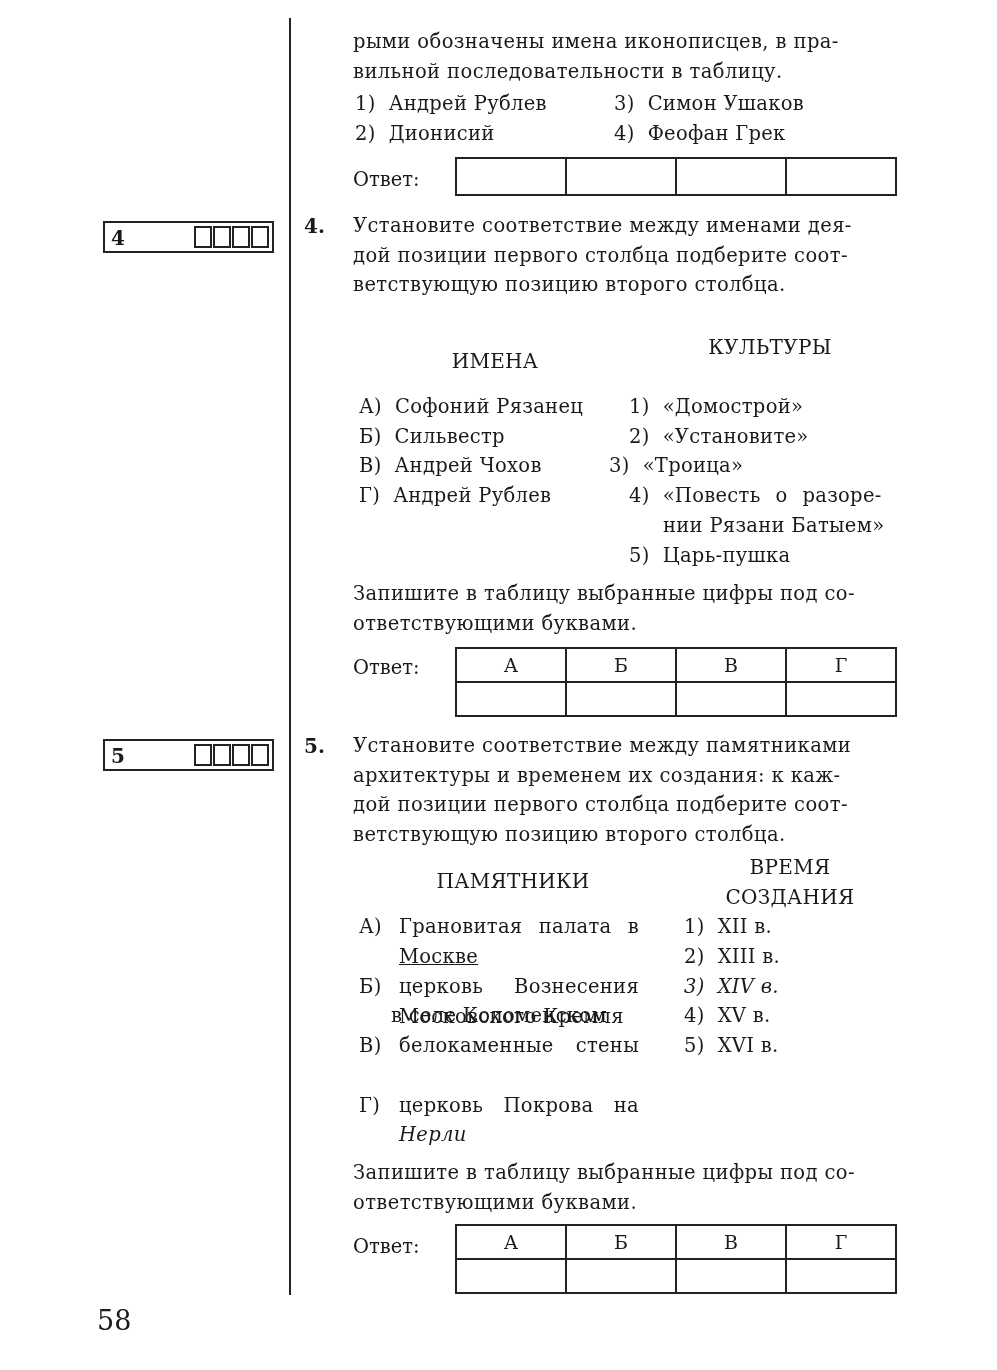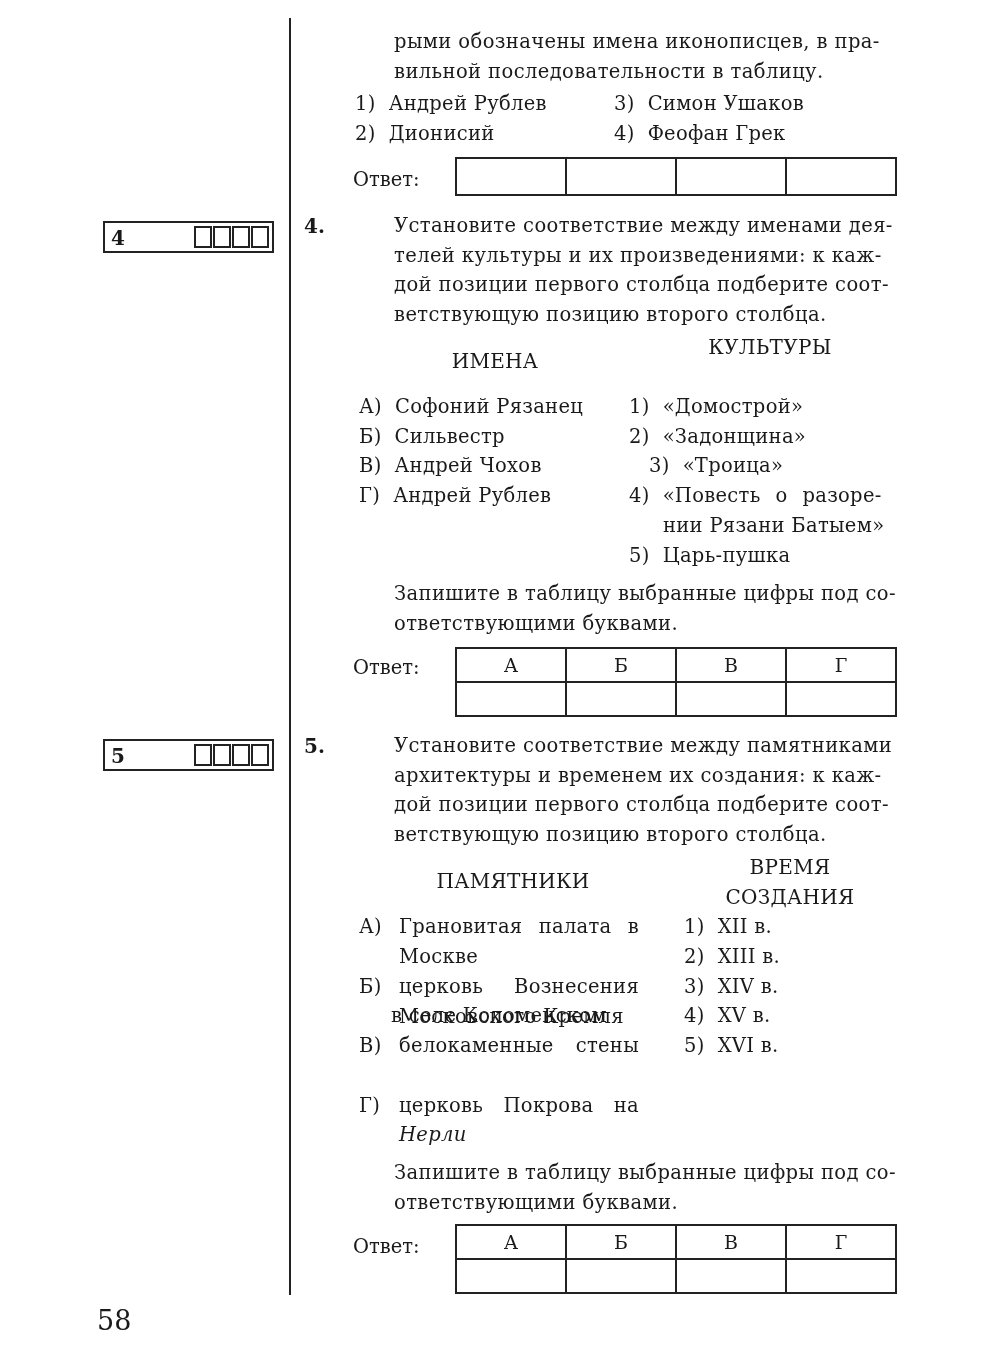--- a/index.html
+++ b/index.html
@@ -3,21 +3,21 @@
 <meta charset="utf-8">
 <style>
   html, body { margin:0; padding:0; background:#fff; }
   body { width:997px; height:1370px; position:relative; overflow:hidden;
          font-family:"DejaVu Serif", "Liberation Serif", serif; color:#1a1a1a; }
   .vline { position:absolute; left:289px; top:18px; width:2px; height:1277px; background:#222; }
   .side-box { position:absolute; left:103px; width:171px; height:32px; border:2px solid #222; box-sizing:border-box; }
   .side-box .num { position:absolute; left:6px; top:3px; font-weight:bold; font-size:20px; }
   .side-box .cells { position:absolute; right:3px; top:3px; display:flex; }
   .side-box .cells span { width:18px; height:22px; border:2px solid #222; margin-left:1px; display:block; box-sizing:border-box; }
-  .txt { position:absolute; left:353px; width:545px; font-size:19.5px; line-height:29.5px; text-align:justify; letter-spacing:0.4px;margin-left:41px; }
+  .txt { position:absolute; left:353px; width:545px; font-size:19.5px; line-height:29.5px; text-align:justify; letter-spacing:0.4px; }
   .txt .last { text-align-last:left; }
   .qnum { position:absolute; left:304px; font-weight:bold; font-size:20px; }
   .line { position:absolute; font-size:19.5px; line-height:29.5px; white-space:nowrap; letter-spacing:0.3px; }
   .heading { position:absolute; font-size:20px; line-height:29.5px; text-align:center; letter-spacing:0.3px; }
   .ans-label { position:absolute; left:353px; font-size:19.5px; }
   table.ans { position:absolute; left:455px; width:442px; border-collapse:collapse; }
   table.ans td { border:2px solid #222; height:32px; text-align:center; font-size:19px; padding:0; width:25%; }
   .pagenum { position:absolute; left:97px; top:1305px; font-size:27px; }
 </style>
 </head>
@@ -58,36 +58,35 @@
   <div class="cells">
     <span></span>
       <span></span>
       <span></span>
       <span></span>
   </div>
 </div>
 <div class="qnum" style="top:214px;">4.</div>
 <div class="txt" style="top:211px;">
   <div>Установите соответствие между именами дея-</div>
-  <div>телей культуры и их произведениями: к каж-</div>
   <div>дой позиции первого столбца подберите соот-</div>
   <div class="last">ветствующую позицию второго столбца.</div>
 </div>
 <div class="heading" style="left:420px; width:150px; top:347px;">ИМЕНА</div>
 <div class="heading" style="left:640px; width:260px; top:333px;">
   <div>КУЛЬТУРЫ</div>
 </div>
 <div class="line" style="left:359px; top:392px;"><span>А)</span>&nbsp; <span>Софоний Рязанец</span></div>
 <div class="line" style="left:359px; top:422px;"><span>Б)</span>&nbsp; <span>Сильвестр</span></div>
 <div class="line" style="left:359px; top:451px;"><span>В)</span>&nbsp; <span>Андрей Чохов</span></div>
 <div class="line" style="left:359px; top:481px;"><span>Г)</span>&nbsp; <span>Андрей Рублев</span></div>
 
 <div class="line" style="left:629px; top:392px;"><span>1)</span>&nbsp; <span>«Домострой»</span></div>
-<div class="line" style="left:629px; top:422px;"><span>2)</span>&nbsp; <span>«Задонщина»</span></div>
-<div class="line" style="left:649px; top:451px;"><span>3)</span>&nbsp; <span>«Троица»</span></div>
+<div class="line" style="left:629px; top:422px;"><span>2)</span>&nbsp; <span>«Установите»</span></div>
+<div class="line" style="left:609px; top:451px;"><span>3)</span>&nbsp; <span>«Троица»</span></div>
 <div class="line" style="left:629px; top:481px;"><span>4)</span>&nbsp; <span style="display:inline-block; width:219px; text-align:justify; text-align-last:justify;">«Повесть о разоре-</span></div>
 <div class="line" style="left:663px; top:511px;">нии Рязани Батыем»</div>
 <div class="line" style="left:629px; top:541px;"><span>5)</span>&nbsp; <span>Царь-пушка</span></div>
 
 <div class="txt" style="top:579px;">
   <div>Запишите в таблицу выбранные цифры под со-</div>
   <div class="last">ответствующими буквами.</div>
 </div>
 <div class="ans-label" style="top:656px;">Ответ:</div>
 <table class="ans" style="top:647px;">
@@ -124,37 +123,37 @@
   <div class="last">ветствующую позицию второго столбца.</div>
 </div>
 <div class="heading" style="left:418px; width:190px; top:867px;">ПАМЯТНИКИ</div>
 <div class="heading" style="left:700px; width:180px; top:853px;">
   <div>ВРЕМЯ</div>
   <div>СОЗДАНИЯ</div>
 </div>
 
 <div class="line" style="left:359px; top:912px;"><span>А)</span></div>
 <div class="line" style="left:399px; top:912px; width:240px; text-align:justify; text-align-last:justify; white-space:normal;">Грановитая палата в</div>
-<div class="line" style="left:399px; top:942px;">Москве</div>
+<div class="line" style="left:399px; top:942px;text-decoration:underline;">Москве</div>
 
 <div class="line" style="left:359px; top:972px;"><span>Б)</span></div>
 <div class="line" style="left:399px; top:972px; width:240px; text-align:justify; text-align-last:justify; white-space:normal;">церковь Вознесения</div>
 <div class="line" style="left:391px; top:1001px;">в селе Коломенском</div>
 
 <div class="line" style="left:359px; top:1031px;"><span>В)</span></div>
 <div class="line" style="left:399px; top:1031px; width:240px; text-align:justify; text-align-last:justify; white-space:normal;">белокаменные стены</div>
 <div class="line" style="left:399px; top:1002px;">Московского Кремля</div>
 
 <div class="line" style="left:359px; top:1091px;"><span>Г)</span></div>
 <div class="line" style="left:399px; top:1091px; width:240px; text-align:justify; text-align-last:justify; white-space:normal;">церковь Покрова на</div>
 <div class="line" style="left:399px; top:1120px;font-style:italic;">Нерли</div>
 
 <div class="line" style="left:684px; top:912px;"><span>1)</span>&nbsp; <span>XII в.</span></div>
 <div class="line" style="left:684px; top:942px;"><span>2)</span>&nbsp; <span>XIII в.</span></div>
-<div class="line" style="left:684px; top:972px;"><span>3)</span>&nbsp; <span>XIV в.</span></div>
+<div class="line" style="left:684px; top:972px;font-style:italic;"><span>3)</span>&nbsp; <span>XIV в.</span></div>
 <div class="line" style="left:684px; top:1001px;"><span>4)</span>&nbsp; <span>XV в.</span></div>
 <div class="line" style="left:684px; top:1031px;"><span>5)</span>&nbsp; <span>XVI в.</span></div>
 
 <div class="txt" style="top:1158px;">
   <div>Запишите в таблицу выбранные цифры под со-</div>
   <div class="last">ответствующими буквами.</div>
 </div>
 <div class="ans-label" style="top:1235px;">Ответ:</div>
 <table class="ans" style="top:1224px;">
   <tbody>

